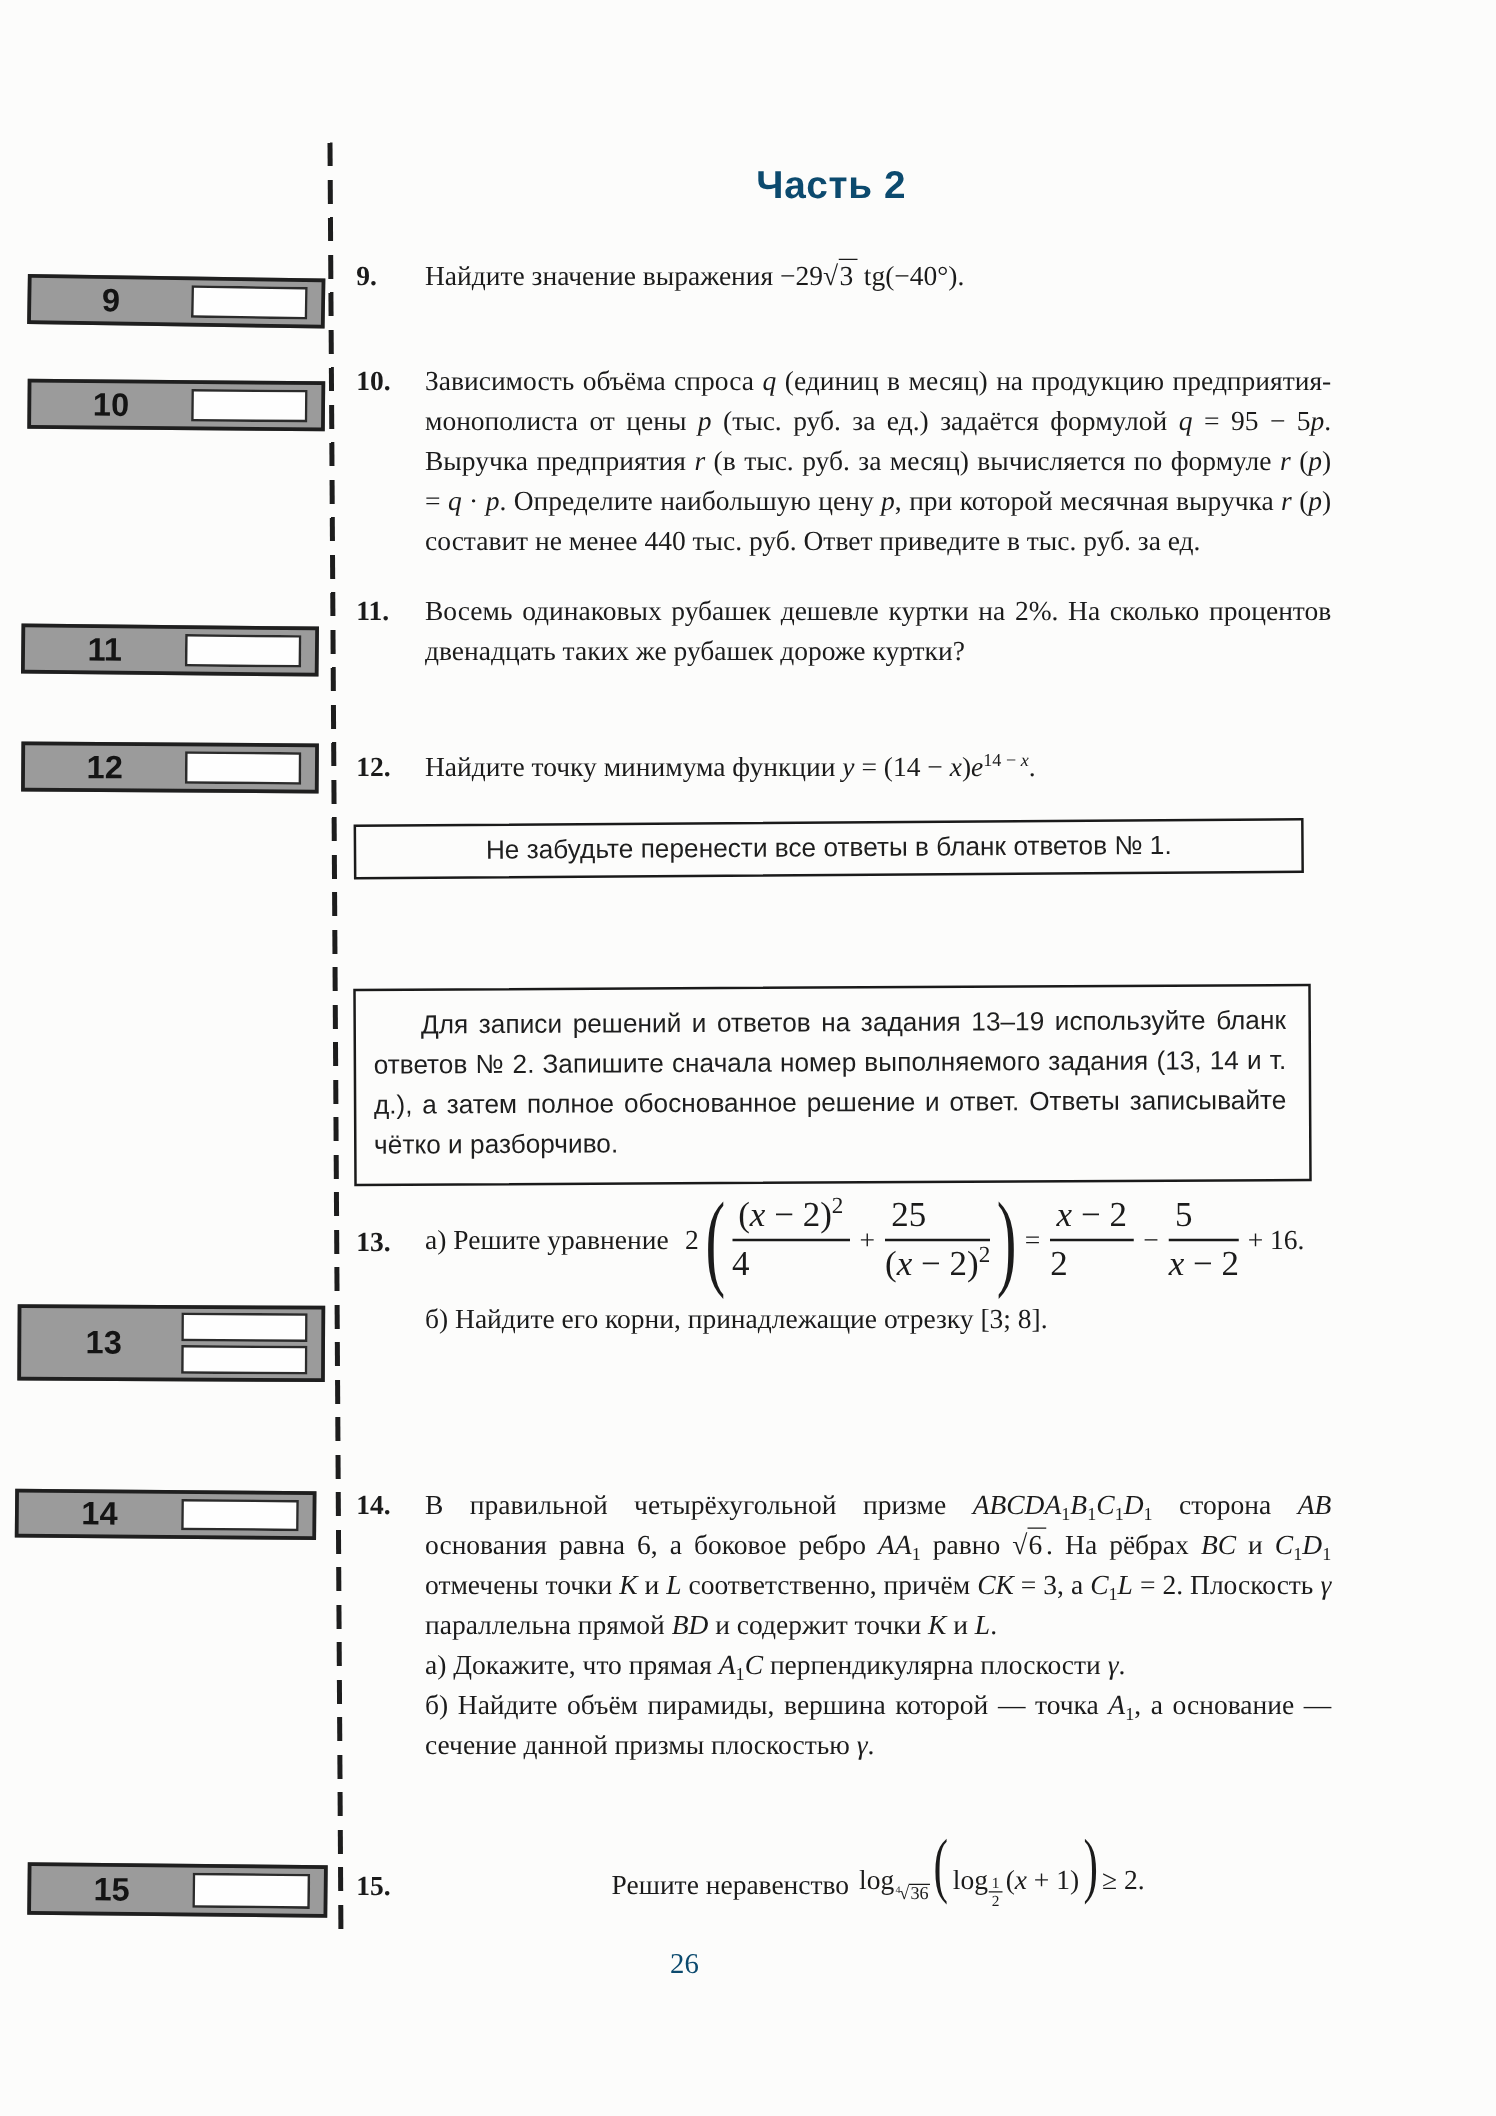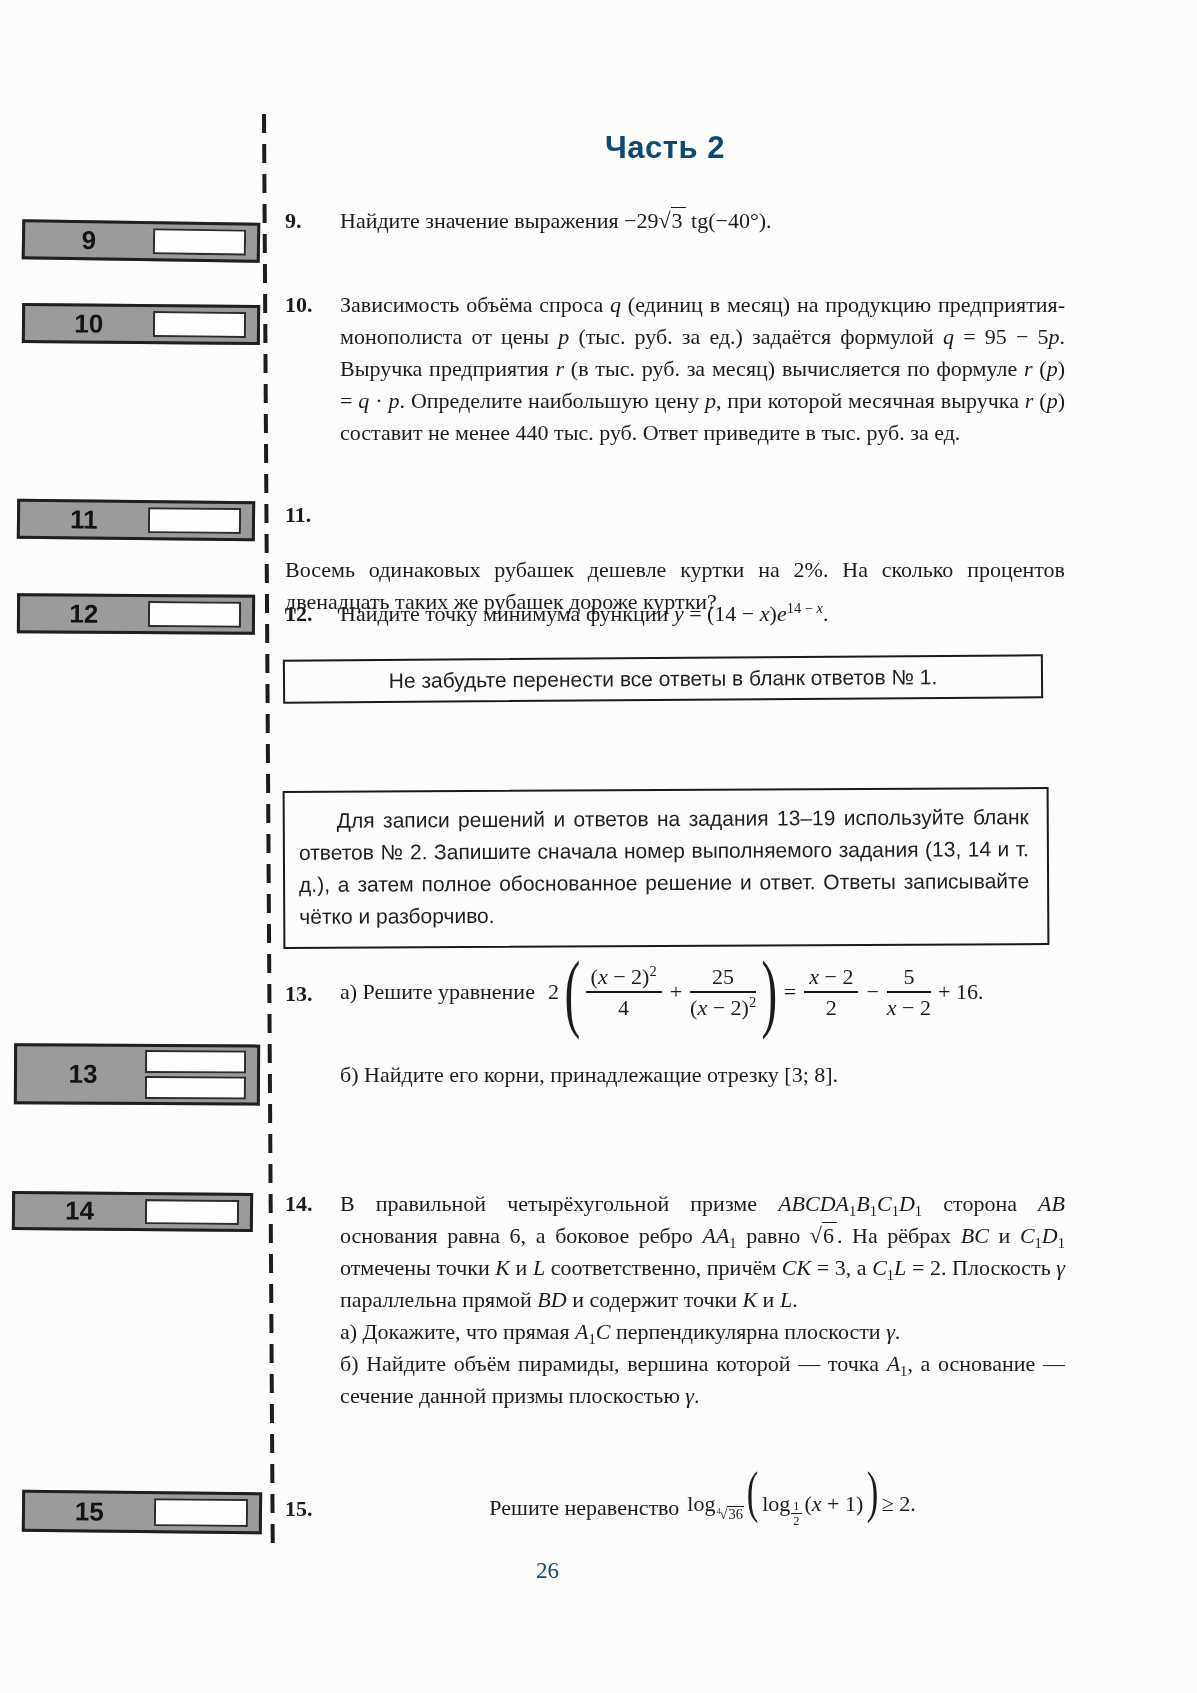--- a/index.html
+++ b/index.html
@@ -74,21 +74,21 @@
     position:absolute; left:283px; top:789px; width:766px; box-sizing:border-box;
     border:2px solid #1a1a1a; padding:12px 18px 14px 14px;
     font-family:"Liberation Sans","DejaVu Sans",sans-serif; font-size:21px;
     line-height:32px; text-align:justify; text-indent:38px; color:#1e1e1e;
     transform:rotate(-0.3deg); background:#fcfcfb;
   }
 
   
   .eqrow { display:flex; align-items:center; min-height:94px; gap:7px; flex-wrap:nowrap; }
   .eq-lead { margin-right:6px; }
-  .frac { display:inline-block; text-align:center; line-height:1.25; font-size:22px; }
+  .frac { display:inline-block; line-height:1.25; font-size:28px; }
   .frac .fn { display:block; border-bottom:2px solid #1a1a1a; padding:0 5px 1px; }
   .frac .fd { display:block; padding-top:1px; }
   .bp { font-weight:400; line-height:0; display:inline-block; }
   .bp13 { font-size:86px; transform:scaleX(0.55); margin:0 -8px; }
   .op { padding:0 1px; }
 
   
   .p15row { display:flex; align-items:center; min-height:66px; gap:8px;justify-content:center; }
   .bp15 { font-size:58px; transform:scaleX(0.6); margin:0 -6px; }
   .logbase { display:inline-block; vertical-align:-0.55em; font-size:66%; line-height:1; margin-left:1px; }
@@ -143,21 +143,21 @@
   <div class="prob" style="top:205px;">
     <span class="pnum">9.</span>
     <span class="pbody"><span>Найдите значение выражения  −29</span><span class="sqrt">√<span class="sqrt-arg">3</span></span><span> tg(−40°).</span></span>
   </div>
 
   <div class="prob" style="top:289px;">
     <span class="pnum">10.</span>
     <span class="pbody para"><span>Зависимость объёма спроса </span><i>q</i><span> (единиц в месяц) на продукцию предприятия-монополиста от цены </span><i>p</i><span> (тыс. руб. за ед.) задаётся формулой </span><i>q</i><span> = 95 − 5</span><i>p</i><span>. Выручка предприятия </span><i>r</i><span> (в тыс. руб. за месяц) вычисляется по формуле </span><i>r</i><span> (</span><i>p</i><span>) = </span><i>q</i><span> · </span><i>p</i><span>. Определите наибольшую цену </span><i>p</i><span>, при которой месячная выручка </span><i>r</i><span> (</span><i>p</i><span>) составит не менее 440 тыс. руб. Ответ приведите в тыс. руб. за ед.</span></span>
   </div>
 
-  <div class="prob" style="top:499px;flex-direction:column;">
+  <div class="prob" style="top:473px;">
     <span class="pnum">11.</span>
     <span class="pbody para"><span>Восемь одинаковых рубашек дешевле куртки на 2%. На сколько процентов двенадцать таких же рубашек дороже куртки?</span></span>
   </div>
 
   <div class="prob" style="top:598px;">
     <span class="pnum">12.</span>
     <span class="pbody"><span>Найдите точку минимума функции </span><i>y</i><span> = (14 − </span><i>x</i><span>)</span><i>e</i><sup><span>14 − </span><i>x</i></sup><span>.</span></span>
   </div>
 
   <div class="notice1">
@@ -190,21 +190,21 @@
           <span class="fn"><i>x</i><span> − 2</span></span>
           <span class="fd">2</span>
         </span>
         <span class="op">−</span>
         <span class="frac">
           <span class="fn">5</span>
           <span class="fd"><i>x</i><span> − 2</span></span>
         </span>
         <span>+ 16.</span>
       </div>
-      <div class="bline" style="margin-top:20px;"><span>б) Найдите его корни, принадлежащие отрезку [3; 8].</span></div>
+      <div class="bline" style="margin-top:0;"><span>б) Найдите его корни, принадлежащие отрезку [3; 8].</span></div>
     </div>
   </div>
 
   <div class="prob" style="top:1188px;">
     <span class="pnum">14.</span>
     <div class="pbody">
       <div class="para"><span>В правильной четырёхугольной призме </span><i>ABCDA</i><sub>1</sub><i>B</i><sub>1</sub><i>C</i><sub>1</sub><i>D</i><sub>1</sub><span> сторона </span><i>AB</i><span> основания равна 6, а боковое ребро </span><i>AA</i><sub>1</sub><span> равно </span><span class="sqrt">√<span class="sqrt-arg">6</span></span><span>. На рёбрах </span><i>BC</i><span> и </span><i>C</i><sub>1</sub><i>D</i><sub>1</sub><span> отмечены точки </span><i>K</i><span> и </span><i>L</i><span> соответственно, причём </span><i>CK</i><span> = 3, а </span><i>C</i><sub>1</sub><i>L</i><span> = 2. Плоскость </span><i>γ</i><span> параллельна прямой </span><i>BD</i><span> и содержит точки </span><i>K</i><span> и </span><i>L</i><span>.</span></div>
       <div><span>а) Докажите, что прямая </span><i>A</i><sub>1</sub><i>C</i><span> перпендикулярна плоскости </span><i>γ</i><span>.</span></div>
       <div class="para"><span>б) Найдите объём пирамиды, вершина которой — точка </span><i>A</i><sub>1</sub><span>, а основание — сечение данной призмы плоскостью </span><i>γ</i><span>.</span></div>
     </div>

